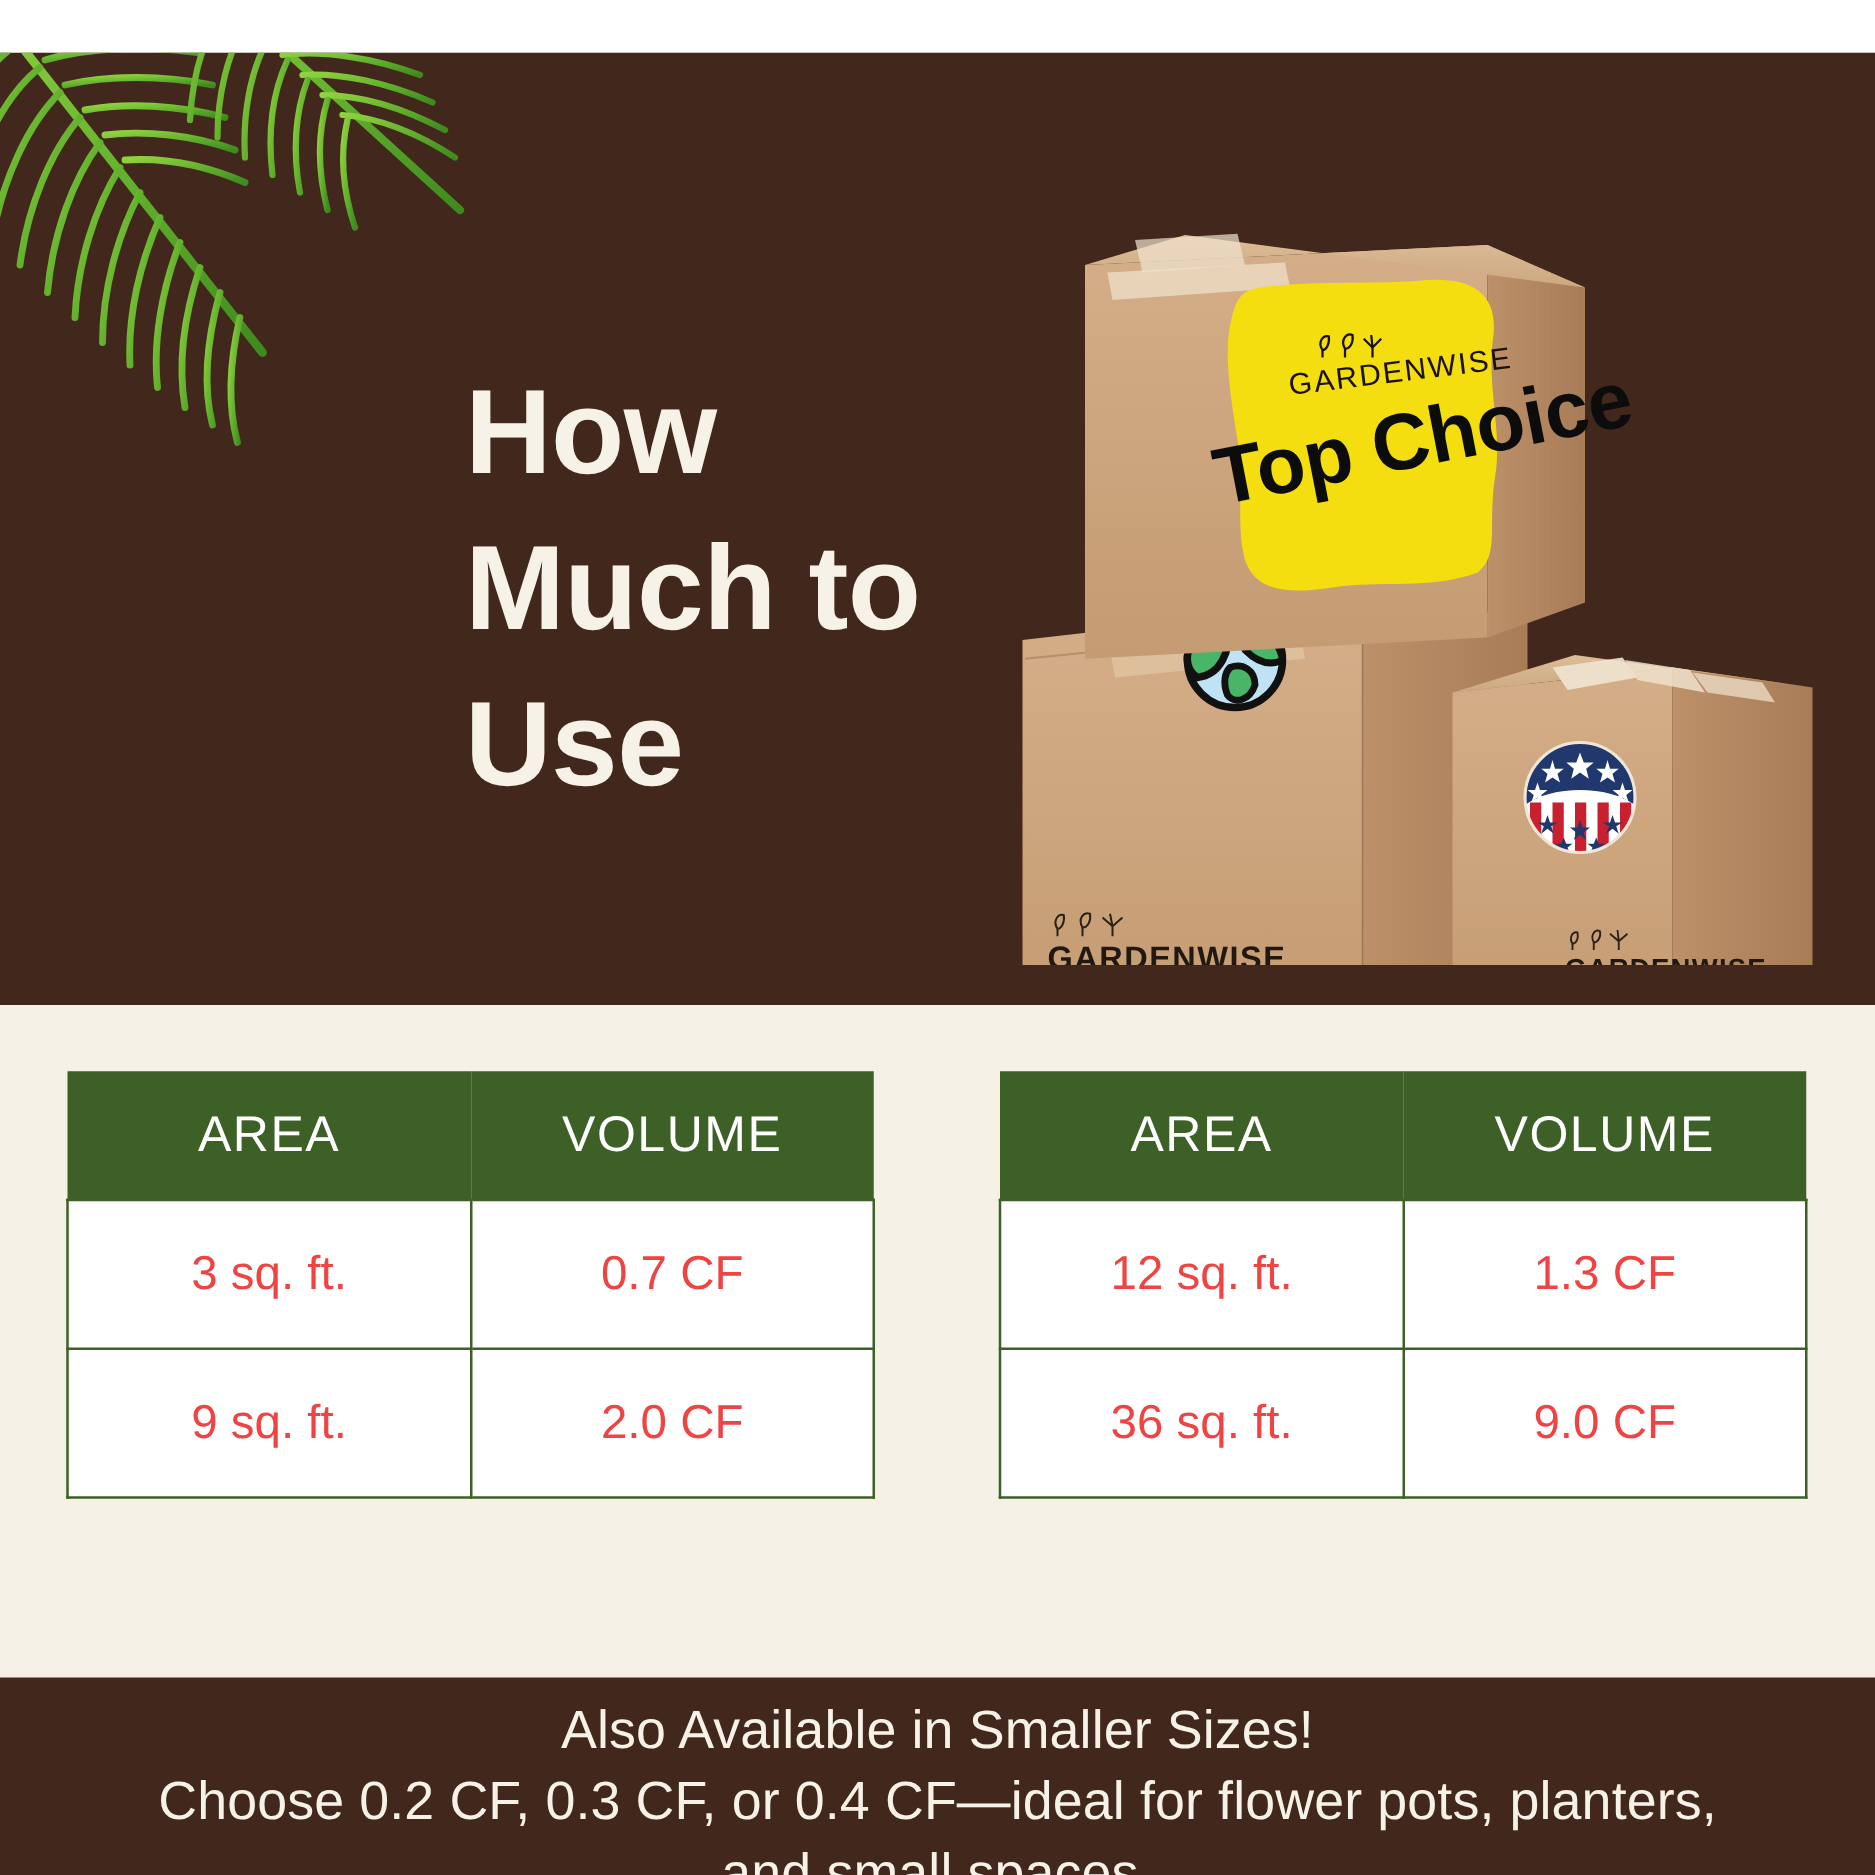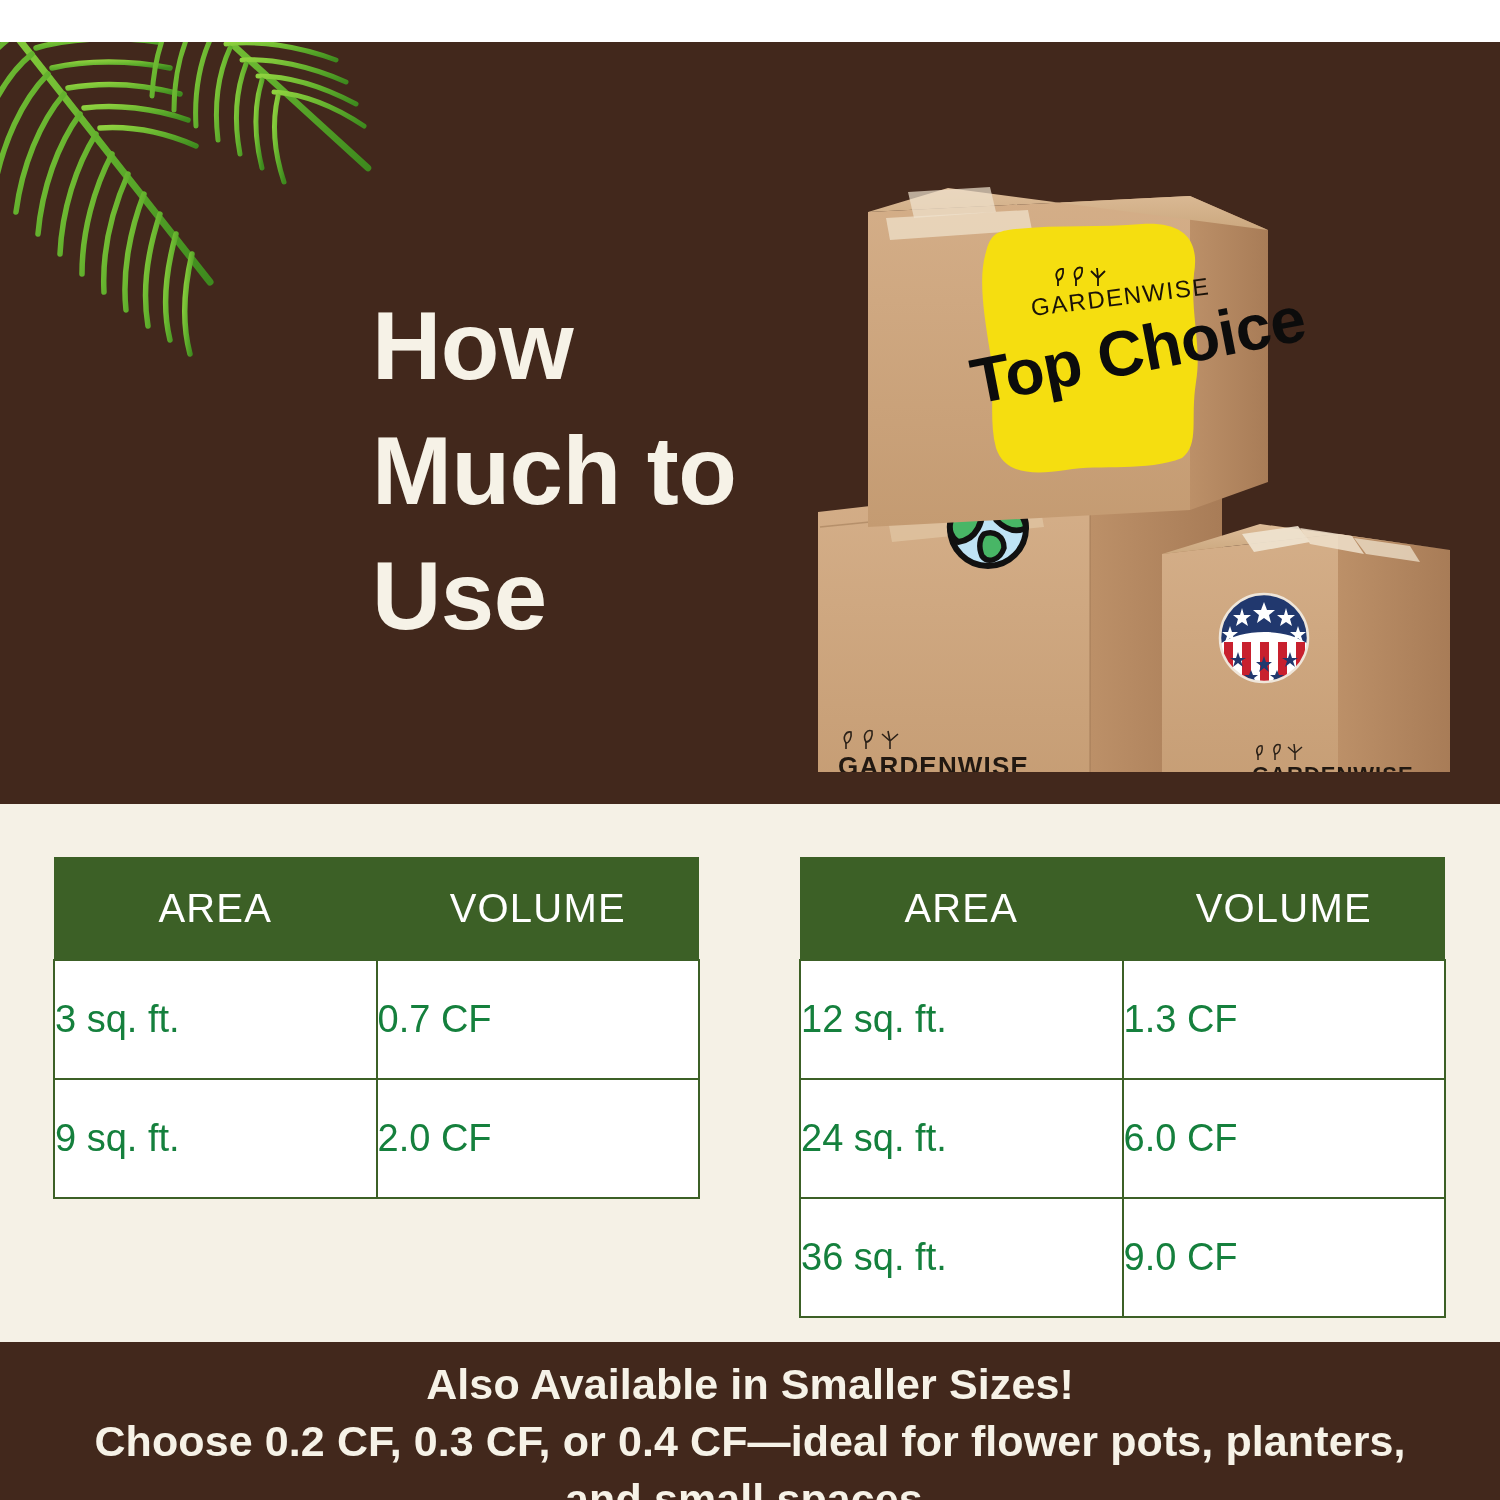--- a/index.html
+++ b/index.html
@@ -86,25 +86,25 @@
     font-weight: 400;
     letter-spacing: 1.2px;
     height: 102px;
     text-align: center;
     vertical-align: middle;
     border: none;
     padding: 0;
   }
   .tbl td {
     background: #FFFFFF;
-    color: #15803d;
+    color: #ef4444;
     font-size: 38px;
     font-weight: 300;
     height: 117px;
-    text-align: left;
+    text-align: center;
     vertical-align: middle;
     border: 2px solid #3C6026;
     padding: 0;
   }
 
   
   .footer {
     position: absolute;
     left: 0;
     top: 1300px;
@@ -112,21 +112,21 @@
     height: 200px;
     background: #42281C;
     display: flex;
     flex-direction: column;
     align-items: center;
     justify-content: center;
   }
   .footer-line {
     color: #F6F2E7;
     font-size: 43px;
-    font-weight: 700;
+    font-weight: 400;
     line-height: 1.33;
     text-align: center;
     letter-spacing: 0.1px;
     width: 1400px;
   }
 </style>
 </head>
 <body>
 
 <div id="page">
@@ -355,24 +355,20 @@
           <th>AREA</th>
           <th>VOLUME</th>
         </tr>
       </thead>
       <tbody>
         <tr>
           <td>12 sq. ft.</td>
           <td>1.3 CF</td>
         </tr>
         <tr>
-          <td>24 sq. ft.</td>
-          <td>6.0 CF</td>
-        </tr>
-        <tr>
           <td>36 sq. ft.</td>
           <td>9.0 CF</td>
         </tr>
       </tbody>
     </table>
   </div>
 
   <div class="footer">
     <div class="footer-line">Also Available in Smaller Sizes!</div>
     <div class="footer-line">Choose 0.2 CF, 0.3 CF, or 0.4 CF—ideal for flower pots, planters,</div>

